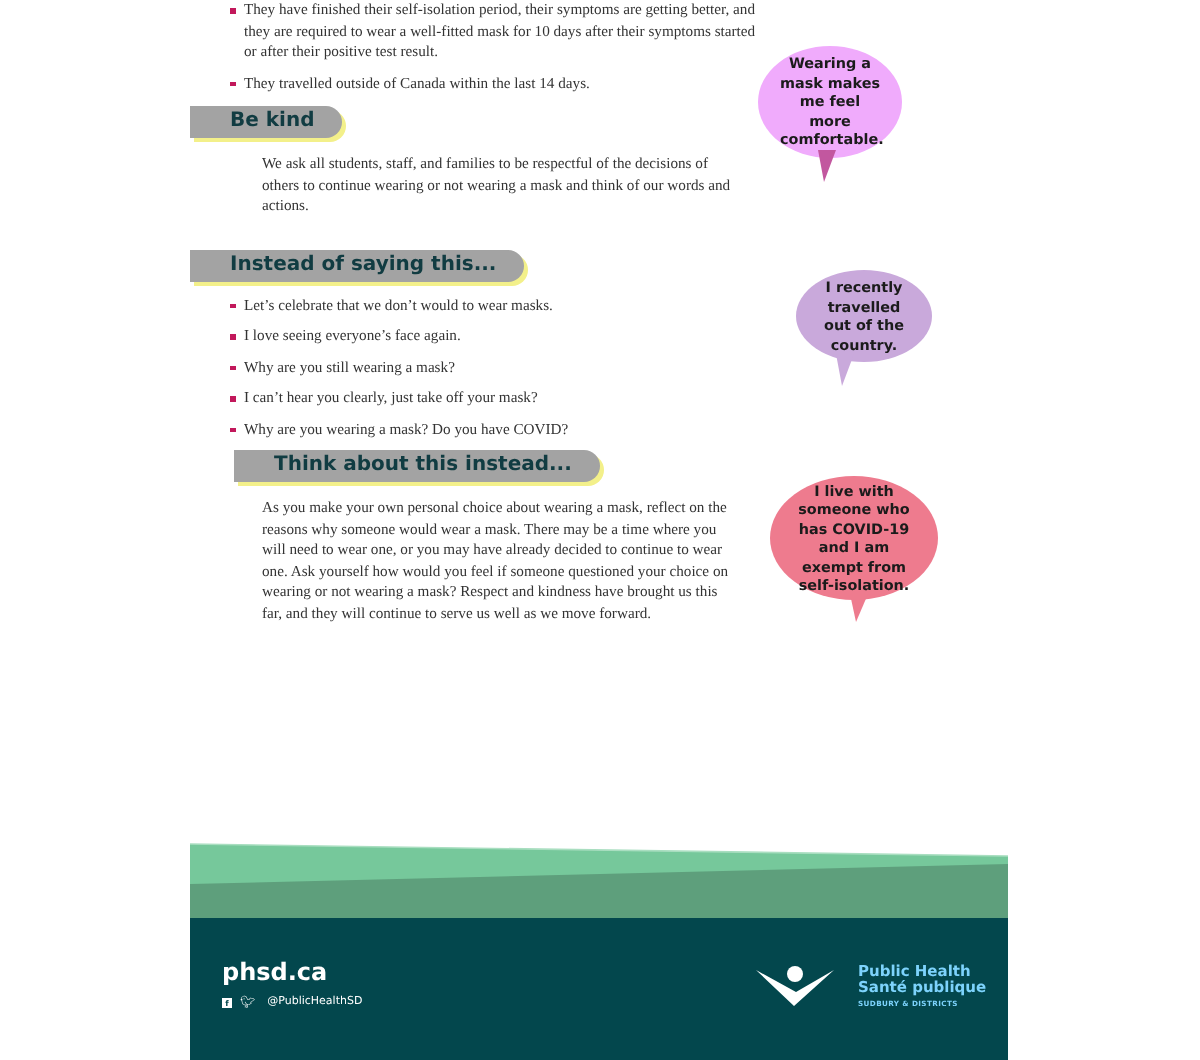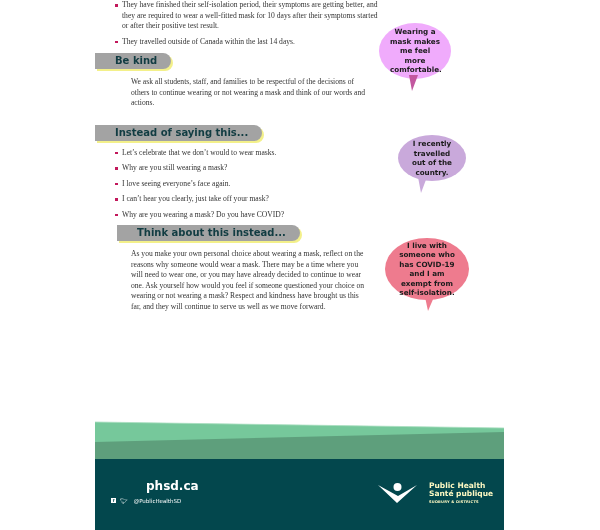--- a/index.html
+++ b/index.html
@@ -35,29 +35,29 @@
     .bubble .tail {
       position: absolute; width: 0; height: 0;
       border-left: 3px solid transparent; border-right: 6px solid transparent;
     }
     .footer-stripes { position: absolute; left: 0; top: 420px; width: 409px; height: 40px; }
     .footer-dark {
       position: absolute; left: 0; top: 459px; width: 409px; height: 71px; background: #03474d;
     }
     .site {
       position: absolute; left: 16px; top: 20px; color: #ffffff;
-      font-family: "DejaVu Sans", sans-serif; font-weight: bold; font-size: 12px; margin-left: 35px;
+      font-family: "DejaVu Sans", sans-serif; font-weight: bold; font-size: 12px;
     }
     .social {
       position: absolute; left: 16px; top: 38px; color: #ffffff; display: flex; align-items: center; gap: 4px;
       font-family: "DejaVu Sans", sans-serif; font-size: 5.5px;
     }
     .social .sq { display: inline-block; width: 5px; height: 5px; background: #ffffff; color: #03474d; font-size: 4px; line-height: 5px; text-align: center; font-weight: bold; }
     .logo { position: absolute; left: 282px; top: 22px; display: flex; align-items: center; gap: 8px; }
-    .logo-text { color: #fef9c3; font-family: "DejaVu Sans", sans-serif; font-weight: bold; }
+    .logo-text { color: #7dd3fc; font-family: "DejaVu Sans", sans-serif; font-weight: bold; }
     .logo-text .l1, .logo-text .l2 { font-size: 7.5px; line-height: 8.5px; }
     .logo-text .l3 { font-size: 3.6px; line-height: 6px; letter-spacing: 0.2px; }
   </style>
 </head>
 <body>
 
 <div class="page">
 
   <div class="content">
     <ul class="bullets" style="">
@@ -68,22 +68,22 @@
     <div style="margin-top:6px;">
       <span class="pill">Be kind</span>
     </div>
     <p class="para" style="margin-top:8px;">We ask all students, staff, and families to be respectful of the decisions of others to continue wearing or not wearing a mask and think of our words and actions.</p>
 
     <div style="margin-top:8px;">
       <span class="pill">Instead of saying this...</span>
     </div>
     <ul class="bullets" style="margin-top:7px;">
       <li>Let’s celebrate that we don’t would to wear masks.</li>
+      <li>I love seeing everyone’s face again.</li>
       <li>Why are you still wearing a mask?</li>
-      <li>I love seeing everyone’s face again.</li>
       <li>I can’t hear you clearly, just take off your mask?</li>
       <li>Why are you wearing a mask? Do you have COVID?</li>
     </ul>
 
     <div style="margin-top:4px;margin-left:22px;">
       <span class="pill">Think about this instead...</span>
     </div>
 
     <p class="para" style="margin-top:8px;">As you make your own personal choice about wearing a mask, reflect on the reasons why someone would wear a mask. There may be a time where you will need to wear one, or you may have already decided to continue to wear one. Ask yourself how would you feel if someone questioned your choice on wearing or not wearing a mask? Respect and kindness have brought us this far, and they will continue to serve us well as we move forward.</p>
   </div>

